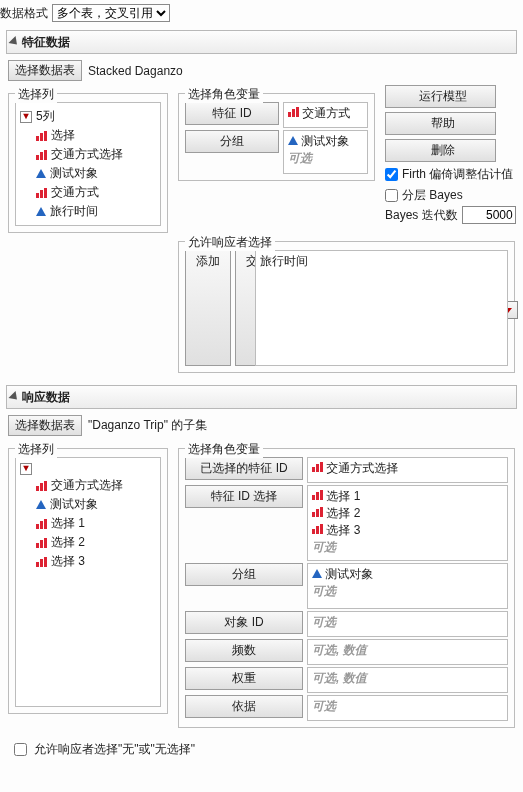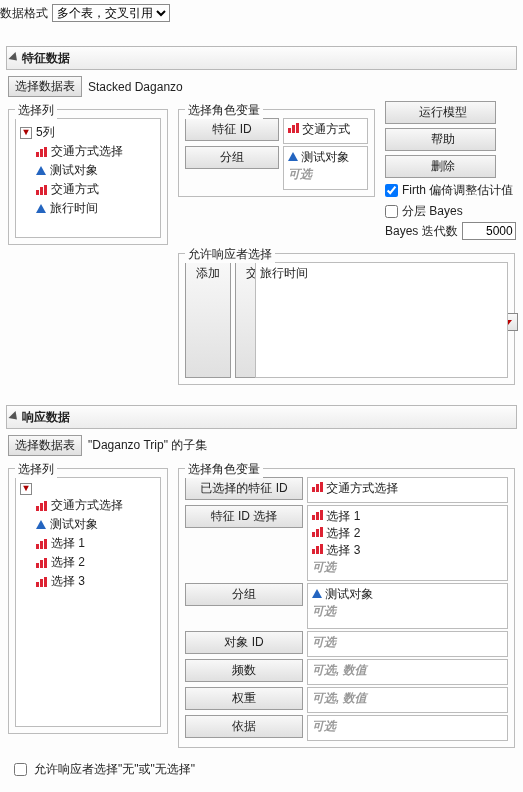--- a/index.html
+++ b/index.html
@@ -13,21 +13,21 @@
   .row { display: flex; align-items: center; }
   .top-row { padding: 4px 12px 6px 0; }
   .label { margin-right: 4px; }
   select.data-format {
     font-size: 12px;
     border: 1px solid #8a8a8a;
     background: #fefefe;
   }
 
   
-  .section { margin: 18px 6px 10px 6px; }
+  .section { margin: 2px 6px 10px 6px; }
   .sec-header {
     border: 1px solid #b8b8b8;
     background: linear-gradient(#fdfdfd, #ececec);
     height: 22px;
     display: flex; align-items: center;
     padding: 0 4px;
   }
   .disclose {
     width: 0; height: 0;
     border-top: 5px solid transparent;
@@ -172,20 +172,28 @@
 
       <div style="width:160px;">
         <div class="frame">
           <span class="legend">选择列</span>
           <div class="col-list" style="min-height:110px;">
             <div class="col-header">
               <span class="tree-toggle">▾</span>
               <span>5列</span>
             </div>
             <div id="feature-cols">
+                <div class="col-item">
+                  <span class="ico-bars">
+                    <span class="b1"></span>
+                    <span class="b2"></span>
+                    <span class="b3"></span>
+                  </span>
+                  <span>选择</span>
+                </div>
                 <div class="col-item">
                   <span class="ico-bars">
                     <span class="b1"></span>
                     <span class="b2"></span>
                     <span class="b3"></span>
                   </span>
                   <span>交通方式选择</span>
                 </div>
                 <div class="col-item">
                   <span class="ico-tri"></span>

